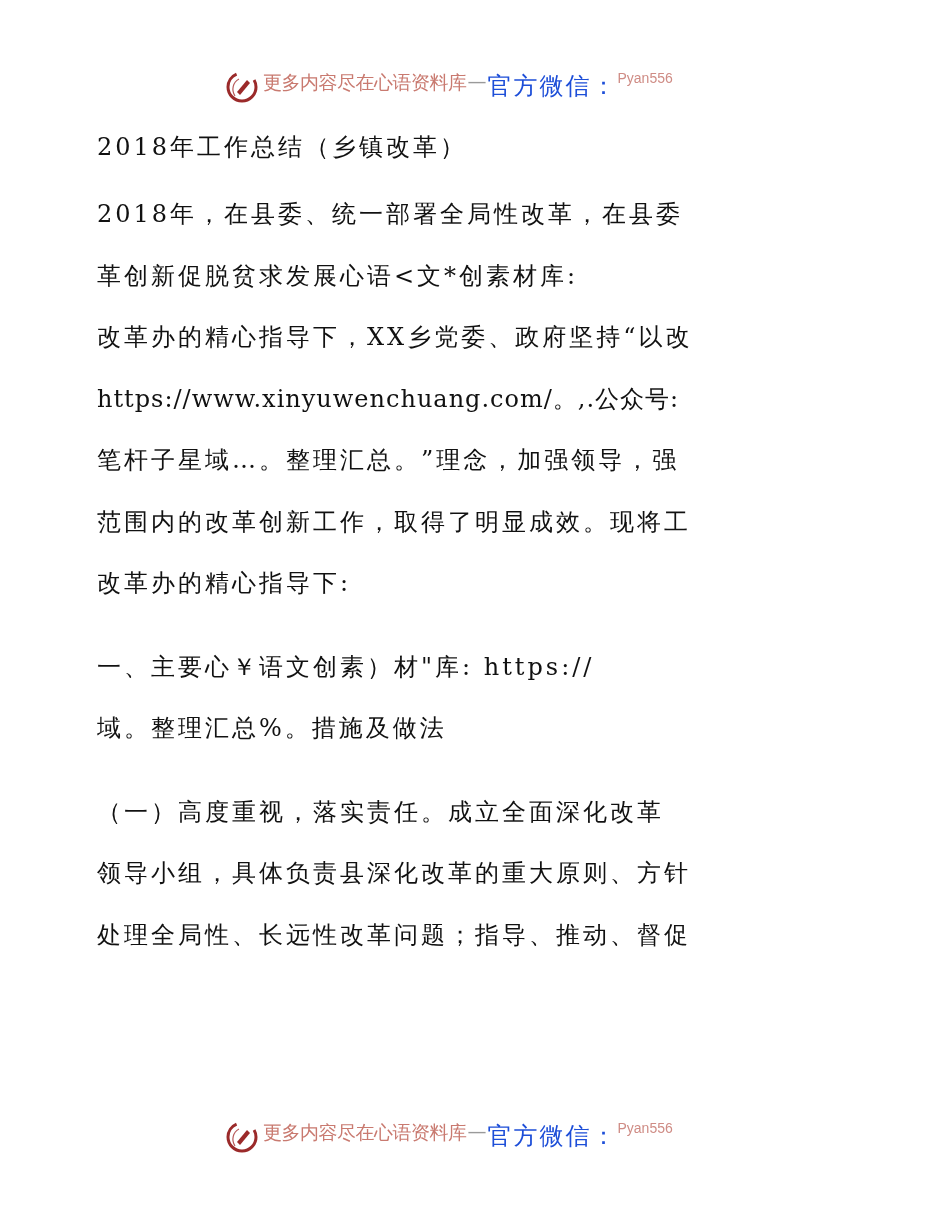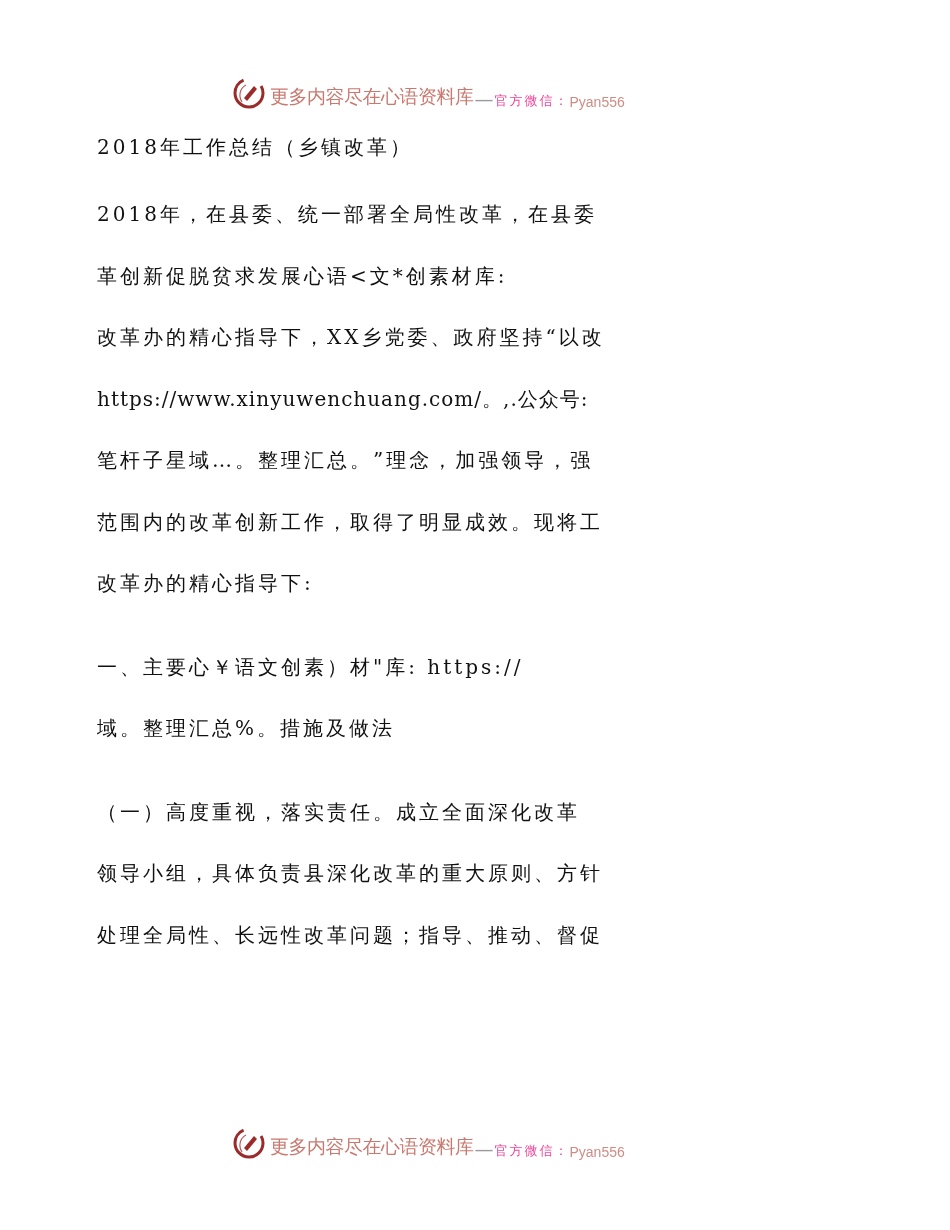--- a/index.html
+++ b/index.html
@@ -10,24 +10,24 @@
   body {
     width: 950px;
     height: 1230px;
     position: relative;
     overflow: hidden;
     font-family: "DejaVu Serif", "Liberation Serif", serif;
     color: #111111;
   }
   .banner {
     position: absolute;
-    left: 232px;
+    left: 225px;
     height: 40px;
     display: flex;
-    align-items: flex-end;
+    align-items: flex-start;
     white-space: nowrap;
   }
   .banner.top { top: 70px; }
   .banner.bottom { top: 1120px; }
   .logo {
     width: 34px;
     height: 34px;
     margin-right: 4px;
   }
   .banner-site {
@@ -37,37 +37,37 @@
     letter-spacing: -0.5px;
   }
   .banner-dash {
     font-family: "DejaVu Sans", sans-serif;
     font-size: 19px;
     color: #9a9a9a;
     margin: 0 1px;
   }
   .banner-label {
     font-family: "DejaVu Serif", serif;
-    font-size: 13px;
-    color: #ec4899;
+    font-size: 24px;
+    color: #1d4ed8;
     letter-spacing: 2px;
   }
   .banner-id {
     font-family: "Liberation Sans", sans-serif;
     font-size: 14px;
     color: #cf8c85;
   }
   .doc {
     position: absolute;
     left: 97px;
     top: 122px;
     width: 770px;
   }
   .line {
-    font-size: 20px;
+    font-size: 24px;
     line-height: 61.5px;
     height: 61.5px;
     white-space: nowrap;
     letter-spacing: 3px;
     font-family: "DejaVu Serif", "Liberation Serif", serif;
     transform-origin: left center;
   }
   .title-line { height: 62px; line-height: 50px; }
   .gap { height: 22px; }
 </style>

